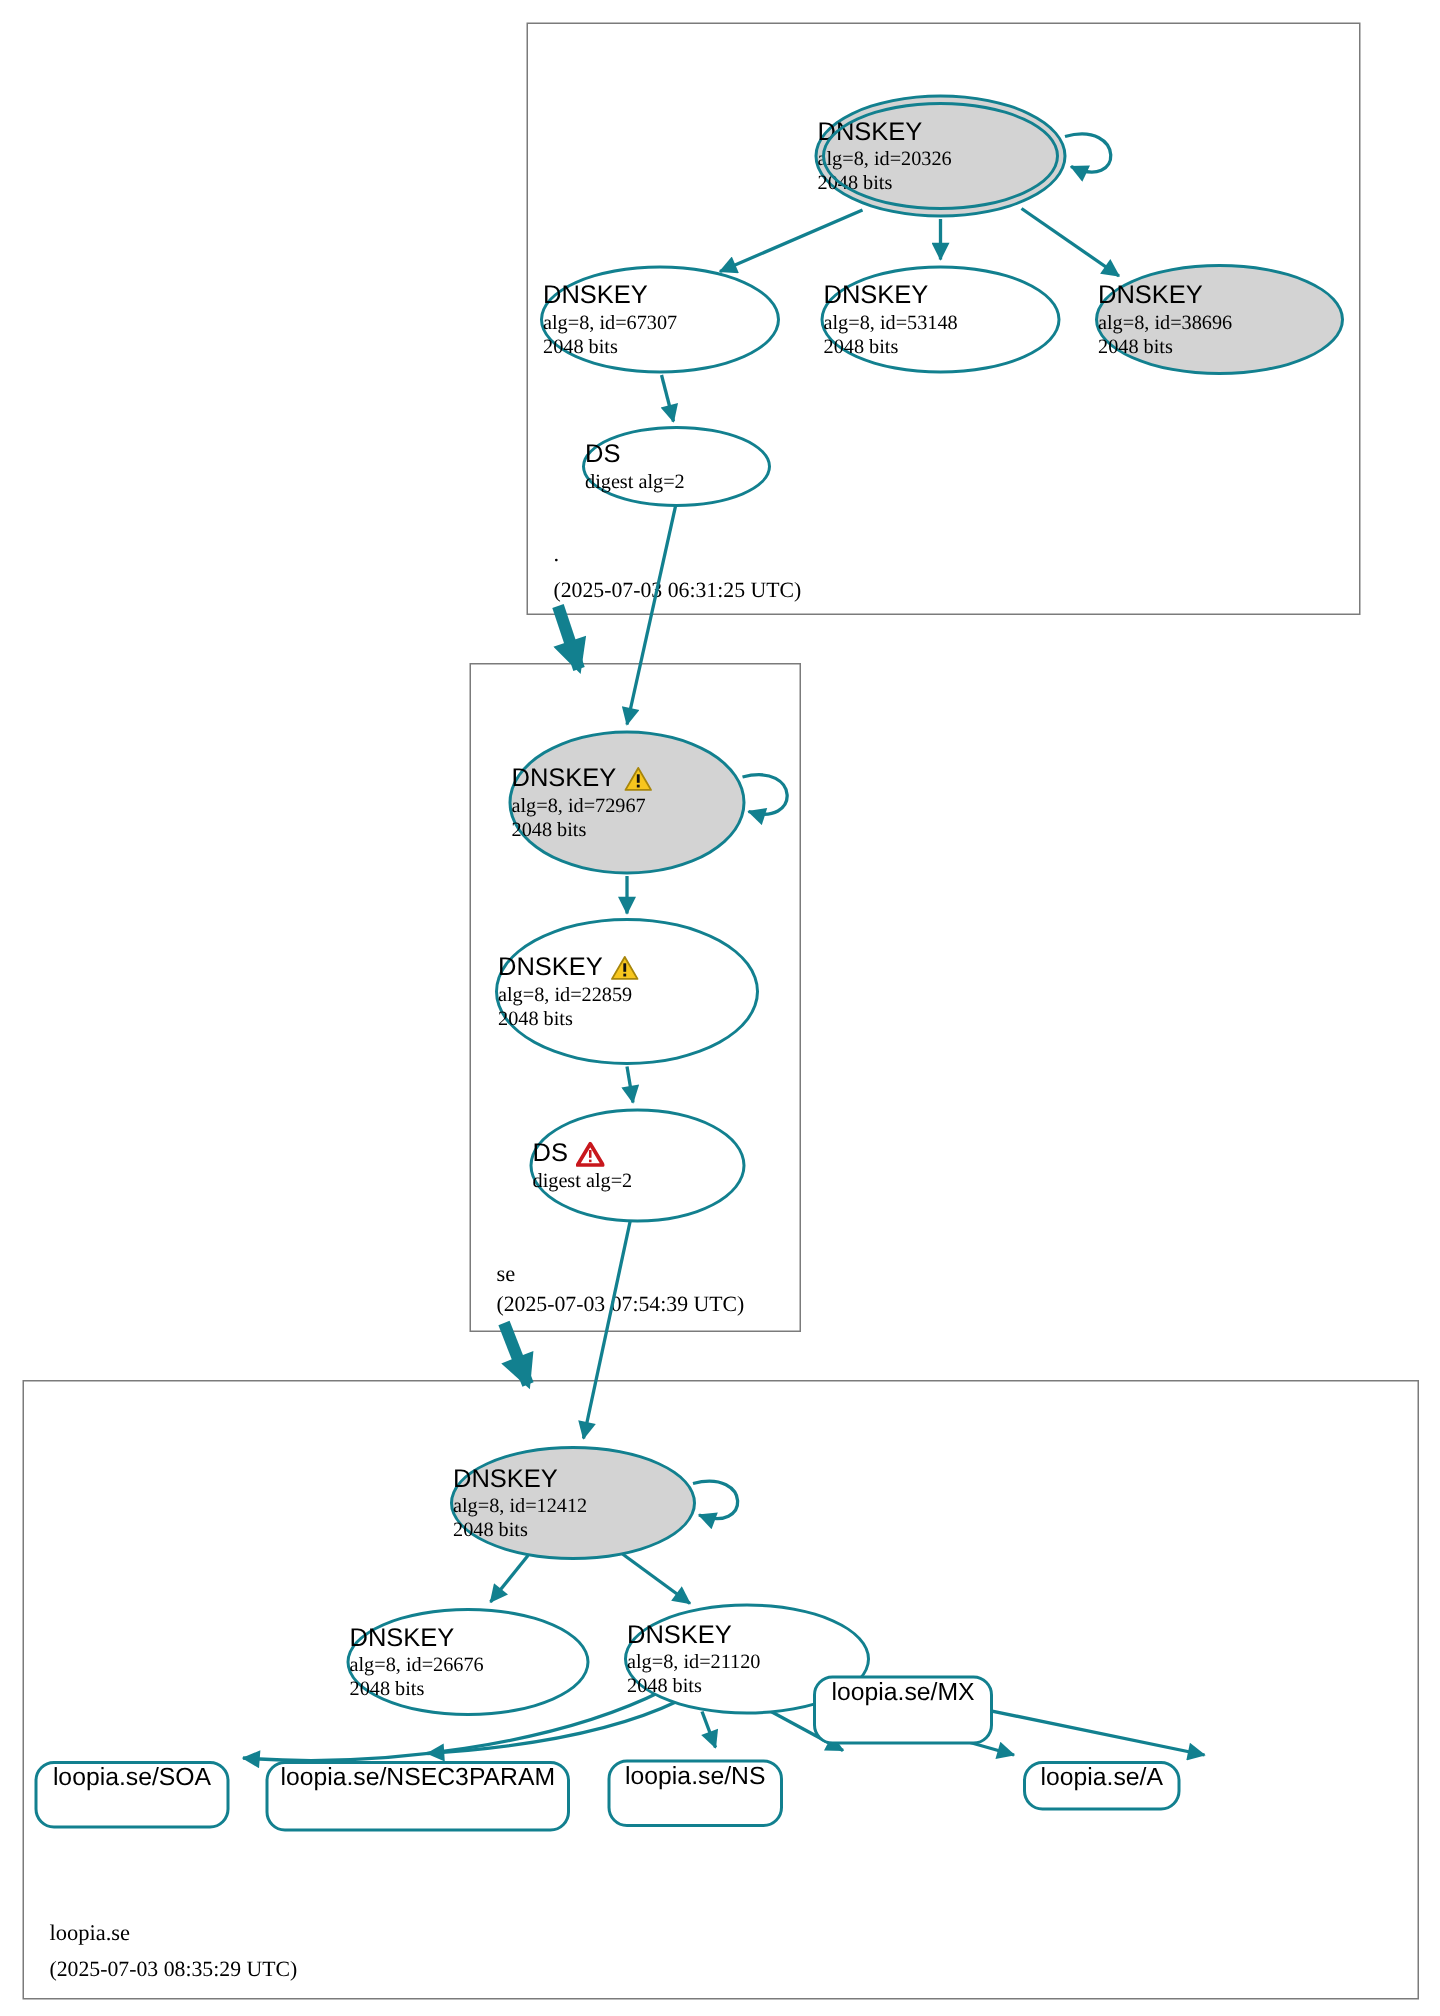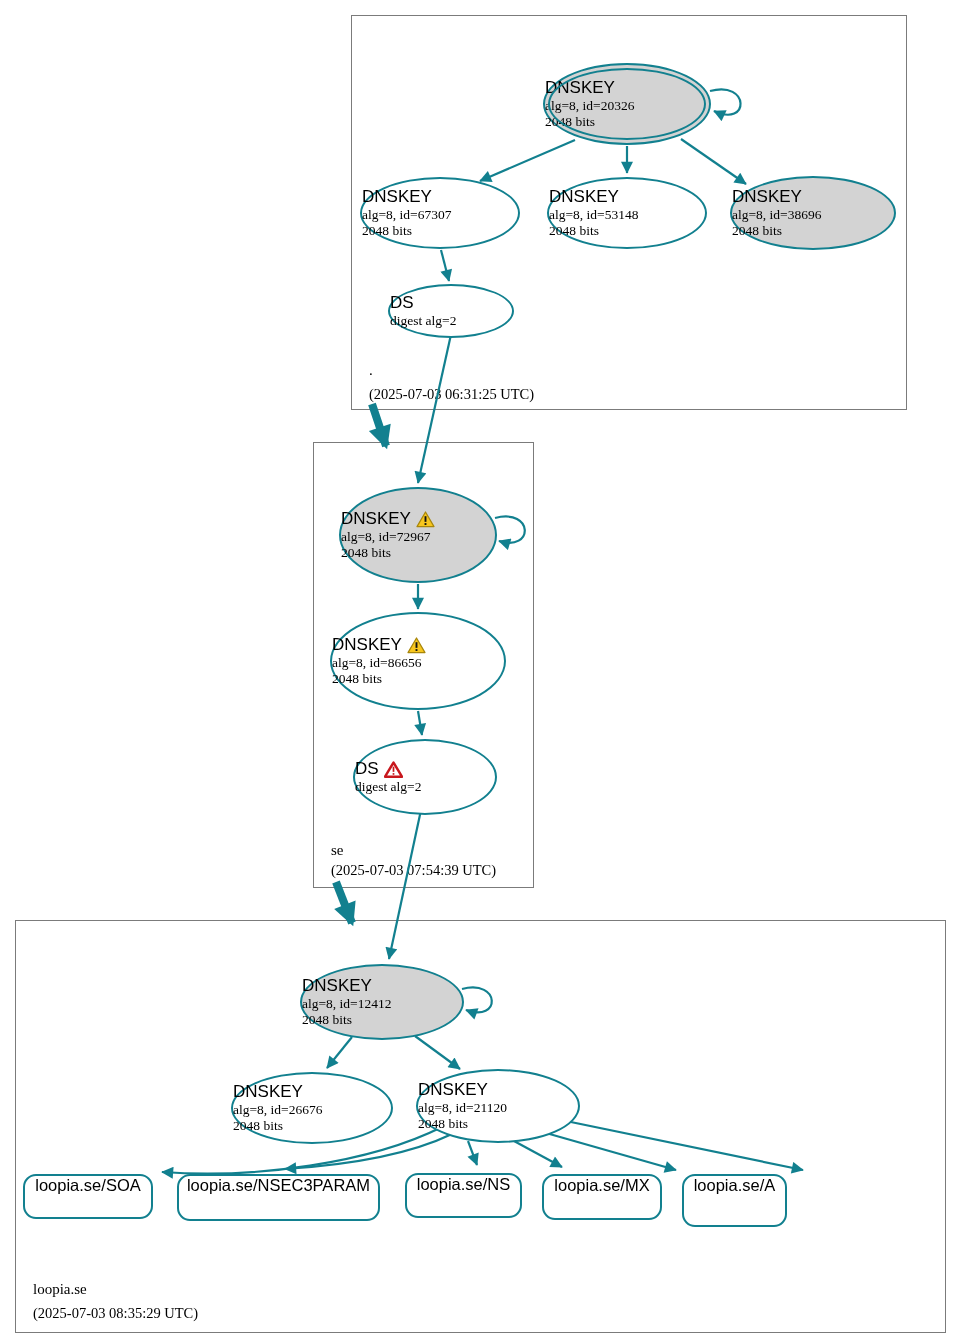--- a/index.html
+++ b/index.html
@@ -134,21 +134,21 @@
   </div>
   <div class="node" style="left:330px;top:612px;width:176px;height:98px;">
     <div class="ntitle">
         <span>DNSKEY</span>
         <svg class="icon" width="19" height="17" viewBox="0 0 20 18">
           <path d="M10 1 L19 16.5 H1 Z" fill="#f7c61e" stroke="#a8860b" stroke-width="1.3" stroke-linejoin="round"></path>
           <rect x="9" y="5.5" width="2" height="6" fill="#111"></rect>
           <rect x="9" y="12.8" width="2" height="2" fill="#111"></rect>
         </svg>
       </div>
-    <div class="ndetail">alg=8, id=86656</div>
+    <div class="ndetail">alg=8, id=22859</div>
     <div class="ndetail">2048 bits</div>
   </div>
   <div class="node" style="left:353px;top:739px;width:144px;height:76px;">
     <div class="ntitle">
         <span>DS</span>
         <svg class="icon" width="19" height="17" viewBox="0 0 20 18">
           <path d="M10 1.6 L19 16.6 H1 Z" fill="#ffffff" stroke="#c8171d" stroke-width="2.6" stroke-linejoin="round"></path>
           <rect x="9.1" y="6" width="1.8" height="5.5" fill="#c8171d"></rect>
           <rect x="9.1" y="12.8" width="1.8" height="1.8" fill="#c8171d"></rect>
         </svg>
@@ -180,20 +180,20 @@
 
   <div class="rrset" style="left:23px;top:1174px;width:130px;height:45px;">
       <span>loopia.se/SOA</span>
     </div>
   <div class="rrset" style="left:177px;top:1174px;width:203px;height:47px;">
       <span>loopia.se/NSEC3PARAM</span>
     </div>
   <div class="rrset" style="left:405px;top:1173px;width:117px;height:45px;">
       <span>loopia.se/NS</span>
     </div>
-  <div class="rrset" style="left:542px;top:1174px;width:120px;height:46px;">
+  <div class="rrset" style="left:542px;top:1117px;width:120px;height:46px;">
       <span>loopia.se/MX</span>
     </div>
-  <div class="rrset" style="left:682px;top:1174px;width:105px;height:53px;">
+  <div class="rrset" style="left:682px;top:1174px;width:105px;height:33px;">
       <span>loopia.se/A</span>
     </div>
 
 </div>
 
 </body></html>

